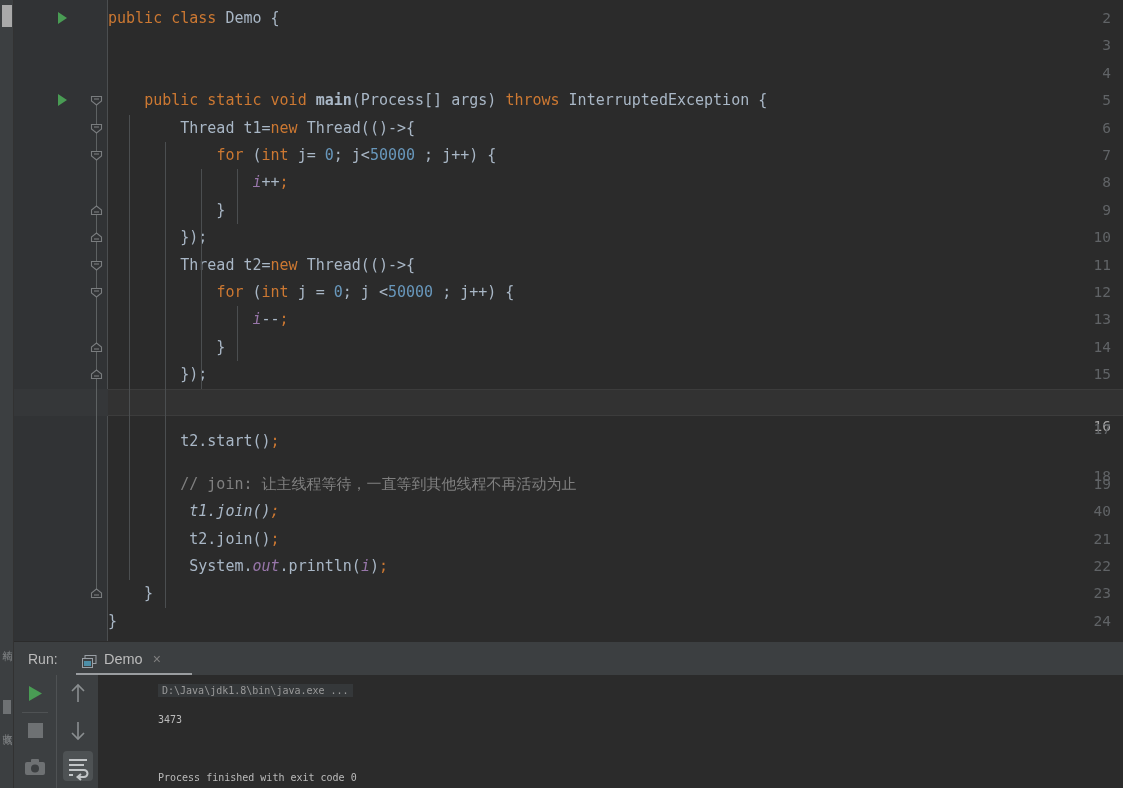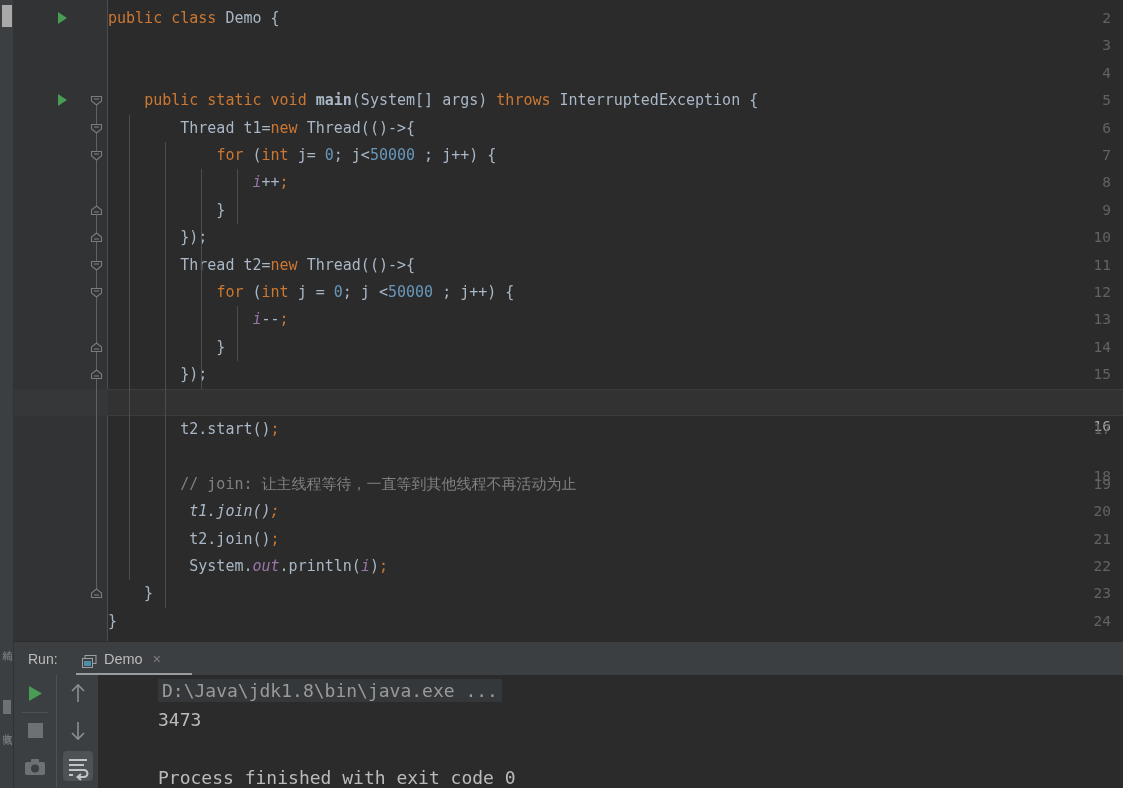--- a/index.html
+++ b/index.html
@@ -167,21 +167,21 @@
   .console {
     position: absolute; left: 84px; top: 34px; right: 0; height: 113px;
     background: #2b2b2b; overflow: hidden;
   }
   .console-sep {
     position: absolute; left: 84px; top: 34px; width: 1px; height: 113px;
     background: #4f5254;
   }
   .con-line {
     position: absolute; left: 12px; height: 27px; line-height: 27px;
-    font-size: 18px; white-space: pre; color: #bbbbbb;
+    font-size: 10px; white-space: pre; color: #bbbbbb;
     font-family: "DejaVu Sans Mono", monospace;
     padding-left: 48px;
   }
   .con-cmd {
     color: #9a9a9a; background: #35383a; padding: 1px 4px;
   }
 </style>
 </head>
 <body>
 
@@ -193,34 +193,34 @@
     <div class="strip-thumb"></div>
     <div class="strip-vtext t2">收藏</div>
   </div>
 
   <div class="editor">
     <div class="gutter"></div>
     <div class="fold-col"></div>
     <div class="gutter-sep"></div>
     <div class="code-area" id="code-area">
         <div class="code-line" style="top: 5px;"><span class="kw">public </span><span class="kw">class </span><span class="cls">Demo</span><span class="pun"> {</span></div>
-        <div class="code-line" style="top: 87.2px;"><span class="pun">    </span><span class="kw">public </span><span class="kw">static </span><span class="kw">void </span><span class="mname">main</span><span class="pun">(System[] args) </span><span class="kw">throws </span><span class="cls">InterruptedException</span><span class="pun"> {</span></div>
+        <div class="code-line" style="top: 87.2px;"><span class="pun">    </span><span class="kw">public </span><span class="kw">static </span><span class="kw">void </span><span class="mname">main</span><span class="pun">(Process[] args) </span><span class="kw">throws </span><span class="cls">InterruptedException</span><span class="pun"> {</span></div>
         <div class="code-line" style="top: 114.6px;"><span class="pun">        Thread t1=</span><span class="kw">new </span><span class="pun">Thread(()-&gt;{</span></div>
         <div class="code-line" style="top: 142px;"><span class="pun">            </span><span class="kw">for </span><span class="pun">(</span><span class="kw">int </span><span class="pun">j= </span><span class="num">0</span><span class="pun">; j&lt;</span><span class="num">50000</span><span class="pun"> ; j++) {</span></div>
         <div class="code-line" style="top: 169.4px;"><span class="pun">                </span><span class="fld">i</span><span class="pun">++</span><span class="semi">;</span></div>
         <div class="code-line" style="top: 196.8px;"><span class="pun">            }</span></div>
         <div class="code-line" style="top: 224.2px;"><span class="pun">        });</span></div>
         <div class="code-line" style="top: 251.6px;"><span class="pun">        Thread t2=</span><span class="kw">new </span><span class="pun">Thread(()-&gt;{</span></div>
         <div class="code-line" style="top: 279px;"><span class="pun">            </span><span class="kw">for </span><span class="pun">(</span><span class="kw">int </span><span class="pun">j = </span><span class="num">0</span><span class="pun">; j &lt;</span><span class="num">50000</span><span class="pun"> ; j++) {</span></div>
         <div class="code-line" style="top: 306.4px;"><span class="pun">                </span><span class="fld">i</span><span class="pun">--</span><span class="semi">;</span></div>
         <div class="code-line" style="top: 333.8px;"><span class="pun">            }</span></div>
         <div class="code-line" style="top: 361.2px;"><span class="pun">        });</span></div>
         <div class="code-line" style="top: 388.6px;"><span class="pun">        t1.start()</span><span class="semi">;</span></div>
         <div class="caret" style="left: 171.38px; top: 392.6px;"></div>
-        <div class="code-line" style="top: 416px;"><span class="pun">        t2.start()</span><span class="semi">;</span></div>
+        <div class="code-line" style="top: 428px;"><span class="pun">        t2.start()</span><span class="semi">;</span></div>
         <div class="code-line" style="top: 470.8px;"><span class="cmt">        // join: 让主线程等待，一直等到其他线程不再活动为止</span></div>
         <div class="code-line" style="top: 498.2px; font-style: italic;"><span class="pun">         t1.join()</span><span class="semi">;</span></div>
         <div class="code-line" style="top: 525.6px;"><span class="pun">         t2.join()</span><span class="semi">;</span></div>
         <div class="code-line" style="top: 553px;"><span class="pun">         System.</span><span class="fld">out</span><span class="pun">.println(</span><span class="fld">i</span><span class="pun">)</span><span class="semi">;</span></div>
         <div class="code-line" style="top: 580.4px;"><span class="pun">    }</span></div>
         <div class="code-line" style="top: 607.8px;"><span class="pun">}</span></div>
       </div>
     <div id="gutter-content"></div>
   <div class="cur-line-gutter" style="top: 388.6px;"></div>
       <div class="cur-line-bg" style="top: 388.6px;"></div>
@@ -297,21 +297,21 @@
       <div class="fold-mark" style="top: 368.2px;">
         <svg width="15" height="13" viewBox="0 0 15 13">
           <path d="M2.5 10.5 H12.5 V6 L7.5 2 L2.5 6 Z" fill="#313335" stroke="#7a7d7f" stroke-width="1.1"></path>
           <line x1="5" y1="8" x2="10" y2="8" stroke="#7a7d7f" stroke-width="1.1"></line>
         </svg>
       </div>
       <div class="lineno current" style="top: 388.6px; margin-top: 24px;">16</div>
       <div class="lineno" style="top: 416px;">17</div>
       <div class="lineno" style="top: 463px;">18</div>
       <div class="lineno" style="top: 470.8px;">19</div>
-      <div class="lineno" style="top: 498.2px;">20</div>
+      <div class="lineno" style="top: 498.2px;">40</div>
       <div class="lineno" style="top: 525.6px;">21</div>
       <div class="lineno" style="top: 553px;">22</div>
       <div class="lineno" style="top: 580.4px;">23</div>
       <div class="fold-mark" style="top: 587.4px;">
         <svg width="15" height="13" viewBox="0 0 15 13">
           <path d="M2.5 10.5 H12.5 V6 L7.5 2 L2.5 6 Z" fill="#313335" stroke="#7a7d7f" stroke-width="1.1"></path>
           <line x1="5" y1="8" x2="10" y2="8" stroke="#7a7d7f" stroke-width="1.1"></line>
         </svg>
       </div>
       <div class="lineno" style="top: 607.8px;">24</div>

